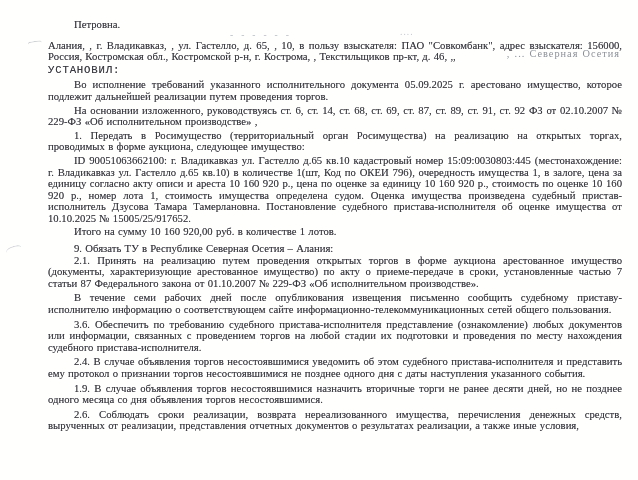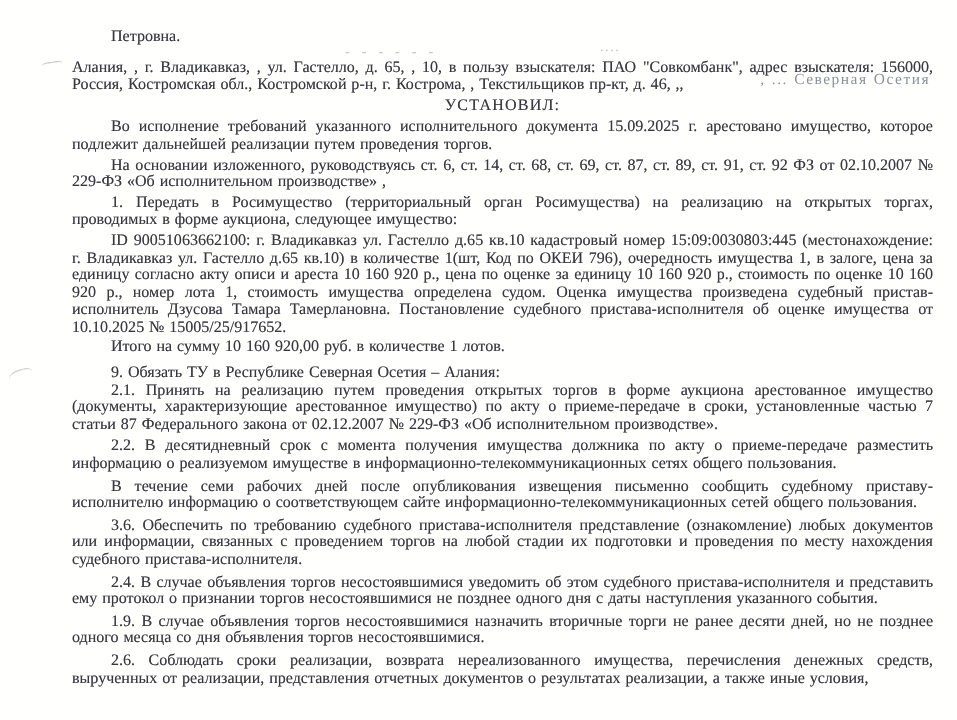--- a/index.html
+++ b/index.html
@@ -31,23 +31,24 @@
   .faded-line {
     position: relative; height: 9px; margin: 0;
     font-size: 9.5px; line-height: 9px;
     color: #979da6; text-shadow: none;
   }
   .fl-dashes { position: absolute; left: 182px; top: 0; letter-spacing: 2.5px; opacity: 0.65; }
   .fl-dots   { position: absolute; left: 352px; top: -3px; opacity: 0.6; letter-spacing: 1px; }
   .fl-right  { position: absolute; right: 2px; top: -1px; color: #777d87; opacity: 0.85; font-size: 10.3px; letter-spacing: 1px; margin-top: 19px; }
   .no-indent { text-indent: 0 !important; }
   .heading {
-    text-align: center; text-indent: 0 !important;
+    text-align: left; text-indent: 0 !important;
     margin: 2px 0 3px !important;
     letter-spacing: 0.8px;
+    font-family: Liberation Mono, monospace;
   }
   .lot { margin-bottom: 1px !important; }
   .total { margin-bottom: 6px !important; }
   .tight { margin-bottom: 0 !important; }
   .clause { margin-bottom: 3px !important; }
   .artifact-a {
     position: absolute; left: 28px; top: 41px;
     width: 14px; height: 4px;
     border-top: 1.5px solid rgba(140,146,154,0.45);
     border-radius: 50% / 100%;
@@ -72,36 +73,35 @@
     <div class="faded-line">
       <span class="fl-dashes">- - - - - -</span>
       <span class="fl-dots">....</span>
       <span class="fl-right">, ... Северная Осетия</span>
     </div>
 
     <p class="no-indent">Алания, , г. Владикавказ, , ул. Гастелло, д. 65, , 10, в пользу взыскателя: ПАО "Совкомбанк", адрес взыскателя: 156000, Россия, Костромская обл., Костромской р-н, г. Кострома, , Текстильщиков пр-кт, д. 46, ,,</p>
 
     <p class="heading">УСТАНОВИЛ:</p>
 
-    <p>Во исполнение требований указанного исполнительного документа 15.09.2025 г. арестовано имущество, которое подлежит дальнейшей реализации путем проведения торгов.</p>
+    <p>Во исполнение требований указанного исполнительного документа 05.09.2025 г. арестовано имущество, которое подлежит дальнейшей реализации путем проведения торгов.</p>
 
     <p>На основании изложенного, руководствуясь ст. 6, ст. 14, ст. 68, ст. 69, ст. 87, ст. 89, ст. 91, ст. 92 ФЗ от 02.10.2007 № 229-ФЗ «Об исполнительном производстве» ,</p>
 
 
     <p>1. Передать в Росимущество (территориальный орган Росимущества) на реализацию на открытых торгах, проводимых в форме аукциона, следующее имущество:</p>
 
     <p class="lot">ID 90051063662100: г. Владикавказ ул. Гастелло д.65 кв.10 кадастровый номер 15:09:0030803:445 (местонахождение: г. Владикавказ ул. Гастелло д.65 кв.10) в количестве 1(шт, Код по ОКЕИ 796), очередность имущества 1, в залоге, цена за единицу согласно акту описи и ареста 10 160 920 р., цена по оценке за единицу 10 160 920 р., стоимость по оценке 10 160 920 р., номер лота 1, стоимость имущества определена судом. Оценка имущества произведена судебный пристав-исполнитель Дзусова Тамара Тамерлановна. Постановление судебного пристава-исполнителя об оценке имущества от 10.10.2025 № 15005/25/917652.</p>
 
     <p class="total">Итого на сумму 10 160 920,00 руб. в количестве 1 лотов.</p>
 
     <p class="tight">9. Обязать ТУ в Республике Северная Осетия – Алания:</p>
 
-    <p class="clause">2.1. Принять на реализацию путем проведения открытых торгов в форме аукциона арестованное имущество (документы, характеризующие арестованное имущество) по акту о приеме-передаче в сроки, установленные частью 7 статьи 87 Федерального закона от 02.12.2007 № 229-ФЗ «Об исполнительном производстве».</p>
+    <p class="clause">2.1. Принять на реализацию путем проведения открытых торгов в форме аукциона арестованное имущество (документы, характеризующие арестованное имущество) по акту о приеме-передаче в сроки, установленные частью 7 статьи 87 Федерального закона от 01.10.2007 № 229-ФЗ «Об исполнительном производстве».</p>
 
-    <p class="clause">2.2. В десятидневный срок с момента получения имущества должника по акту о приеме-передаче разместить информацию о реализуемом имуществе в информационно-телекоммуникационных сетях общего пользования.</p>
 
     <p class="clause">В течение семи рабочих дней после опубликования извещения письменно сообщить судебному приставу-исполнителю информацию о соответствующем сайте информационно-телекоммуникационных сетей общего пользования.</p>
 
     <p class="clause">3.6. Обеспечить по требованию судебного пристава-исполнителя представление (ознакомление) любых документов или информации, связанных с проведением торгов на любой стадии их подготовки и проведения по месту нахождения судебного пристава-исполнителя.</p>
 
     <p class="clause">2.4. В случае объявления торгов несостоявшимися уведомить об этом судебного пристава-исполнителя и представить ему протокол о признании торгов несостоявшимися не позднее одного дня с даты наступления указанного события.</p>
 
     <p class="clause">1.9. В случае объявления торгов несостоявшимися назначить вторичные торги не ранее десяти дней, но не позднее одного месяца со дня объявления торгов несостоявшимися.</p>
 
     <p class="clause">2.6. Соблюдать сроки реализации, возврата нереализованного имущества, перечисления денежных средств, вырученных от реализации, представления отчетных документов о результатах реализации, а также иные условия,</p>

